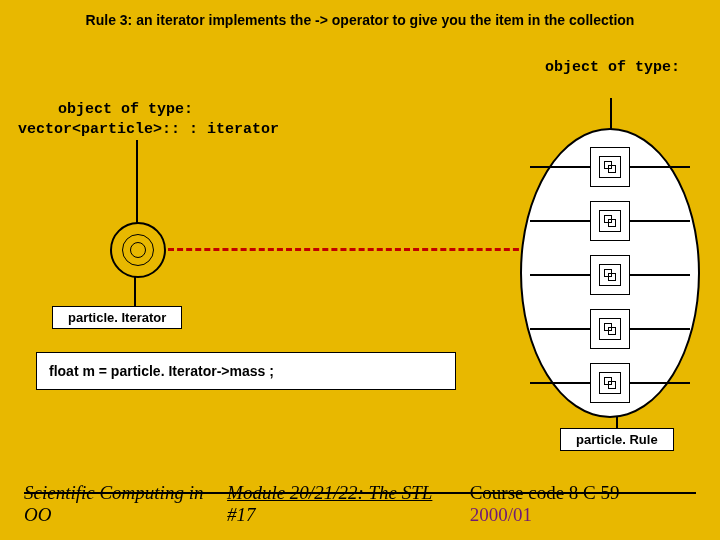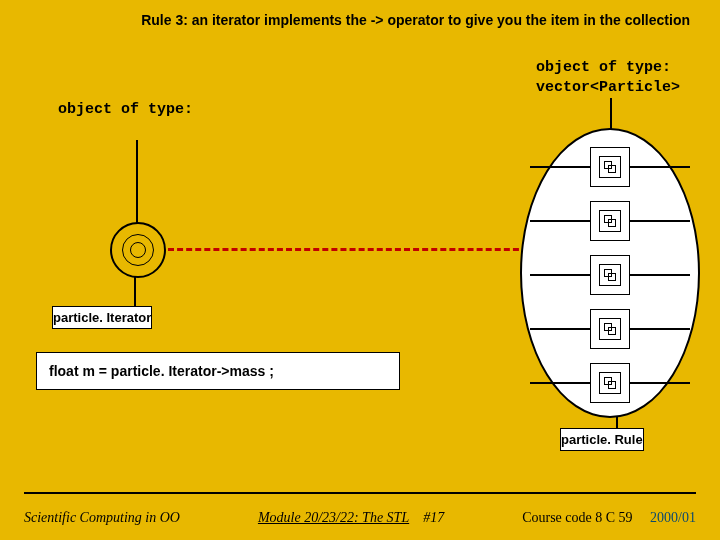--- a/index.html
+++ b/index.html
@@ -12,21 +12,21 @@
     overflow: hidden;
   }
   .title {
     position: absolute;
     top: 12px;
     left: 30px;
     right: 30px;
     font-family: Arial, sans-serif;
     font-weight: bold;
     font-size: 14px;
-    text-align: right;
+    text-align: center;
   }
   .label-iterator {
     position: absolute;
     top: 100px;
     left: 18px;
     font-family: "Courier New", monospace;
     font-weight: bold;
     font-size: 15px;
     line-height: 1.3;
   }
@@ -59,32 +59,32 @@
   .iterator-inner2 {
     position: absolute;
     top: 18px; left: 18px; right: 18px; bottom: 18px;
     border: 1px solid #000;
     border-radius: 50%;
   }
   .box-label {
     position: absolute;
     background: #fff;
     border: 1px solid #000;
-    padding: 3px 0;
+    padding: 3px 15px;
     font-family: Arial, sans-serif;
     font-weight: bold;
     font-size: 13px;
   }
   .particle-iterator-box { top: 306px; left: 52px; }
   .particle-store-box { top: 428px; left: 560px; }
   .code-box {
     position: absolute;
     top: 352px;
     left: 36px;
-    width: 364px;
+    width: 420px;
     background: #fff;
     border: 1px solid #000;
     padding: 10px 12px;
     font-family: Arial, sans-serif;
     font-weight: bold;
     font-size: 14px;
   }
   .dashed-arrow {
     position: absolute;
     top: 248px;
@@ -199,39 +199,39 @@
     border-top: 2px solid #000;
   }
   .footer {
     position: absolute;
     bottom: 14px;
     left: 24px;
     right: 24px;
     display: flex;
     justify-content: space-between;
     align-items: baseline;
-    font-size: 14px;
+    font-size: 19px;
   }
   .footer-left { font-style: italic; }
   .footer-mid { font-style: italic; text-decoration: underline; }
   .footer-num { font-style: italic; margin-top: 29px; }
-  .footer-year { color: #0c4a6e; }
+  .footer-year { color: #701a75; }
 </style>
 </head>
 <body>
 
 <div class="title">Rule 3:  an iterator implements the  -&gt; operator to give you the item in the collection</div>
 
 <div class="label-iterator">
   <div style="padding-left:40px">object of type:</div>
+  <div>vector&lt;particle&gt;:: : iterator</div>
 </div>
 
 <div class="label-vector">
   <div>object of type:</div>
-  <div>vector&lt;Particle&gt;</div>
 </div>
 
 <div class="iterator-line"></div>
 <div class="vector-line"></div>
 <div class="store-line"></div>
 <div class="pi-line"></div>
 
 <div class="iterator-circle">
   <div class="iterator-inner1"></div>
   <div class="iterator-inner2"></div>
@@ -282,21 +282,21 @@
     </div>
   </div>
 </div>
 
 <div class="box-label particle-store-box">particle. Rule</div>
 
 <div class="footer-line"></div>
 <div class="footer">
   <span class="footer-left">Scientific Computing in OO</span>
   <span>
-    <span class="footer-mid">Module 20/23/22: The STL</span>
+    <span class="footer-mid">Module 20/21/22: The STL</span>
     &nbsp;&nbsp;
     <span class="footer-num">#17</span>
   </span>
   <span>
     <span>Course code 8 C 59</span>
     &nbsp;&nbsp;&nbsp;
     <span class="footer-year">2000/01</span>
   </span>
 </div>
 

